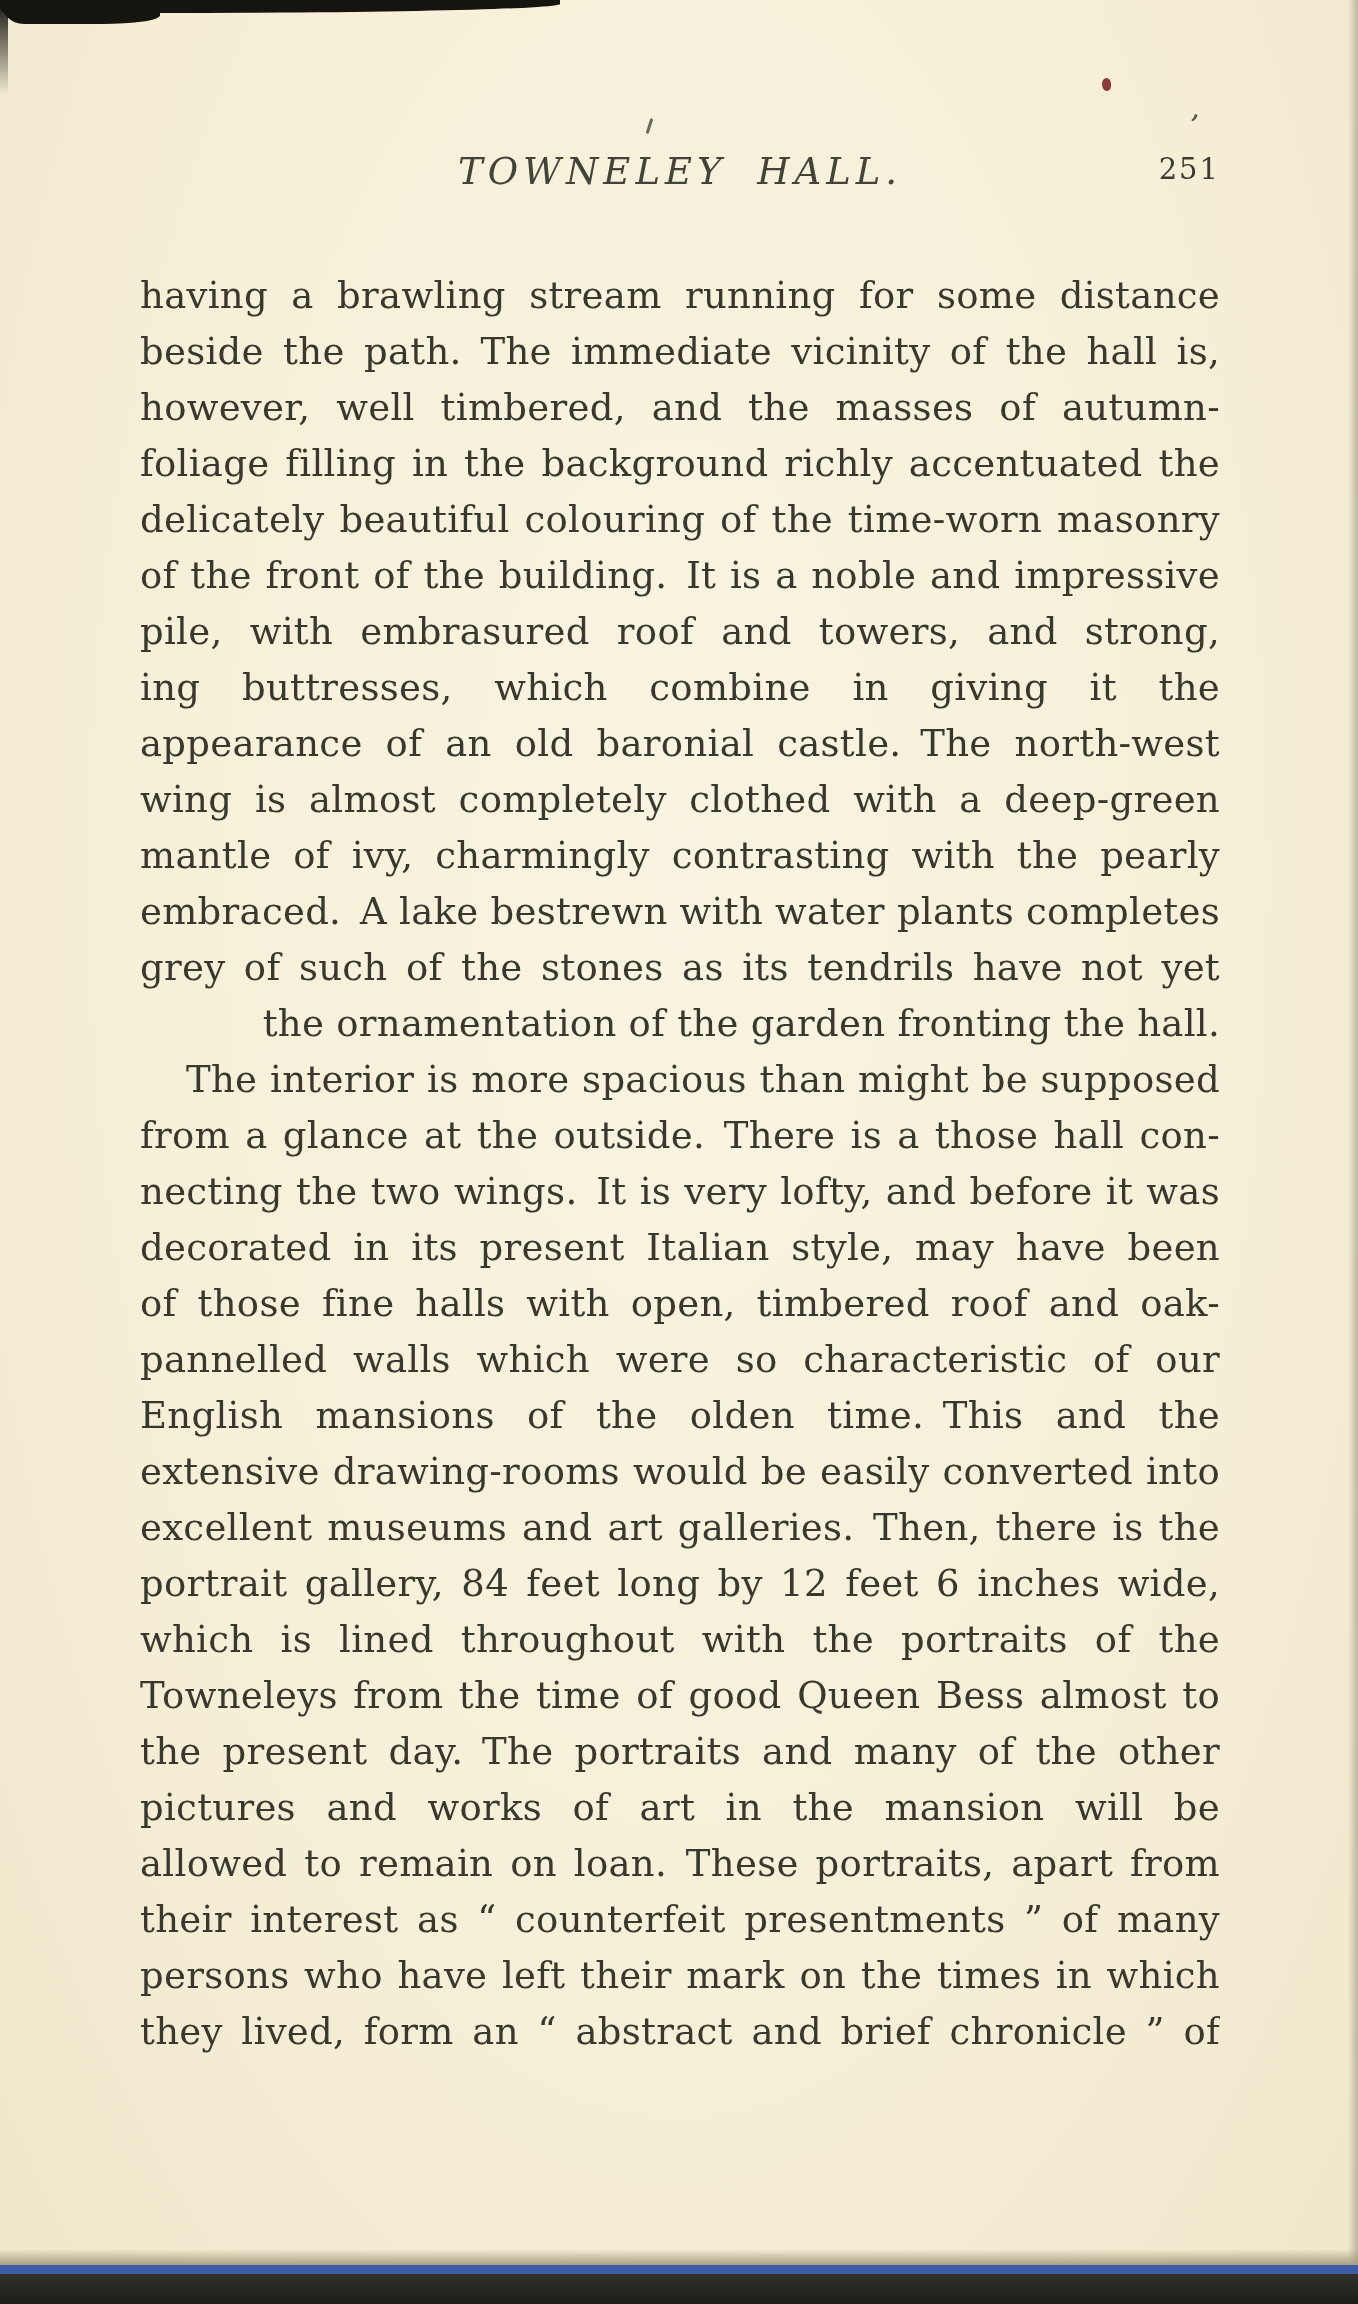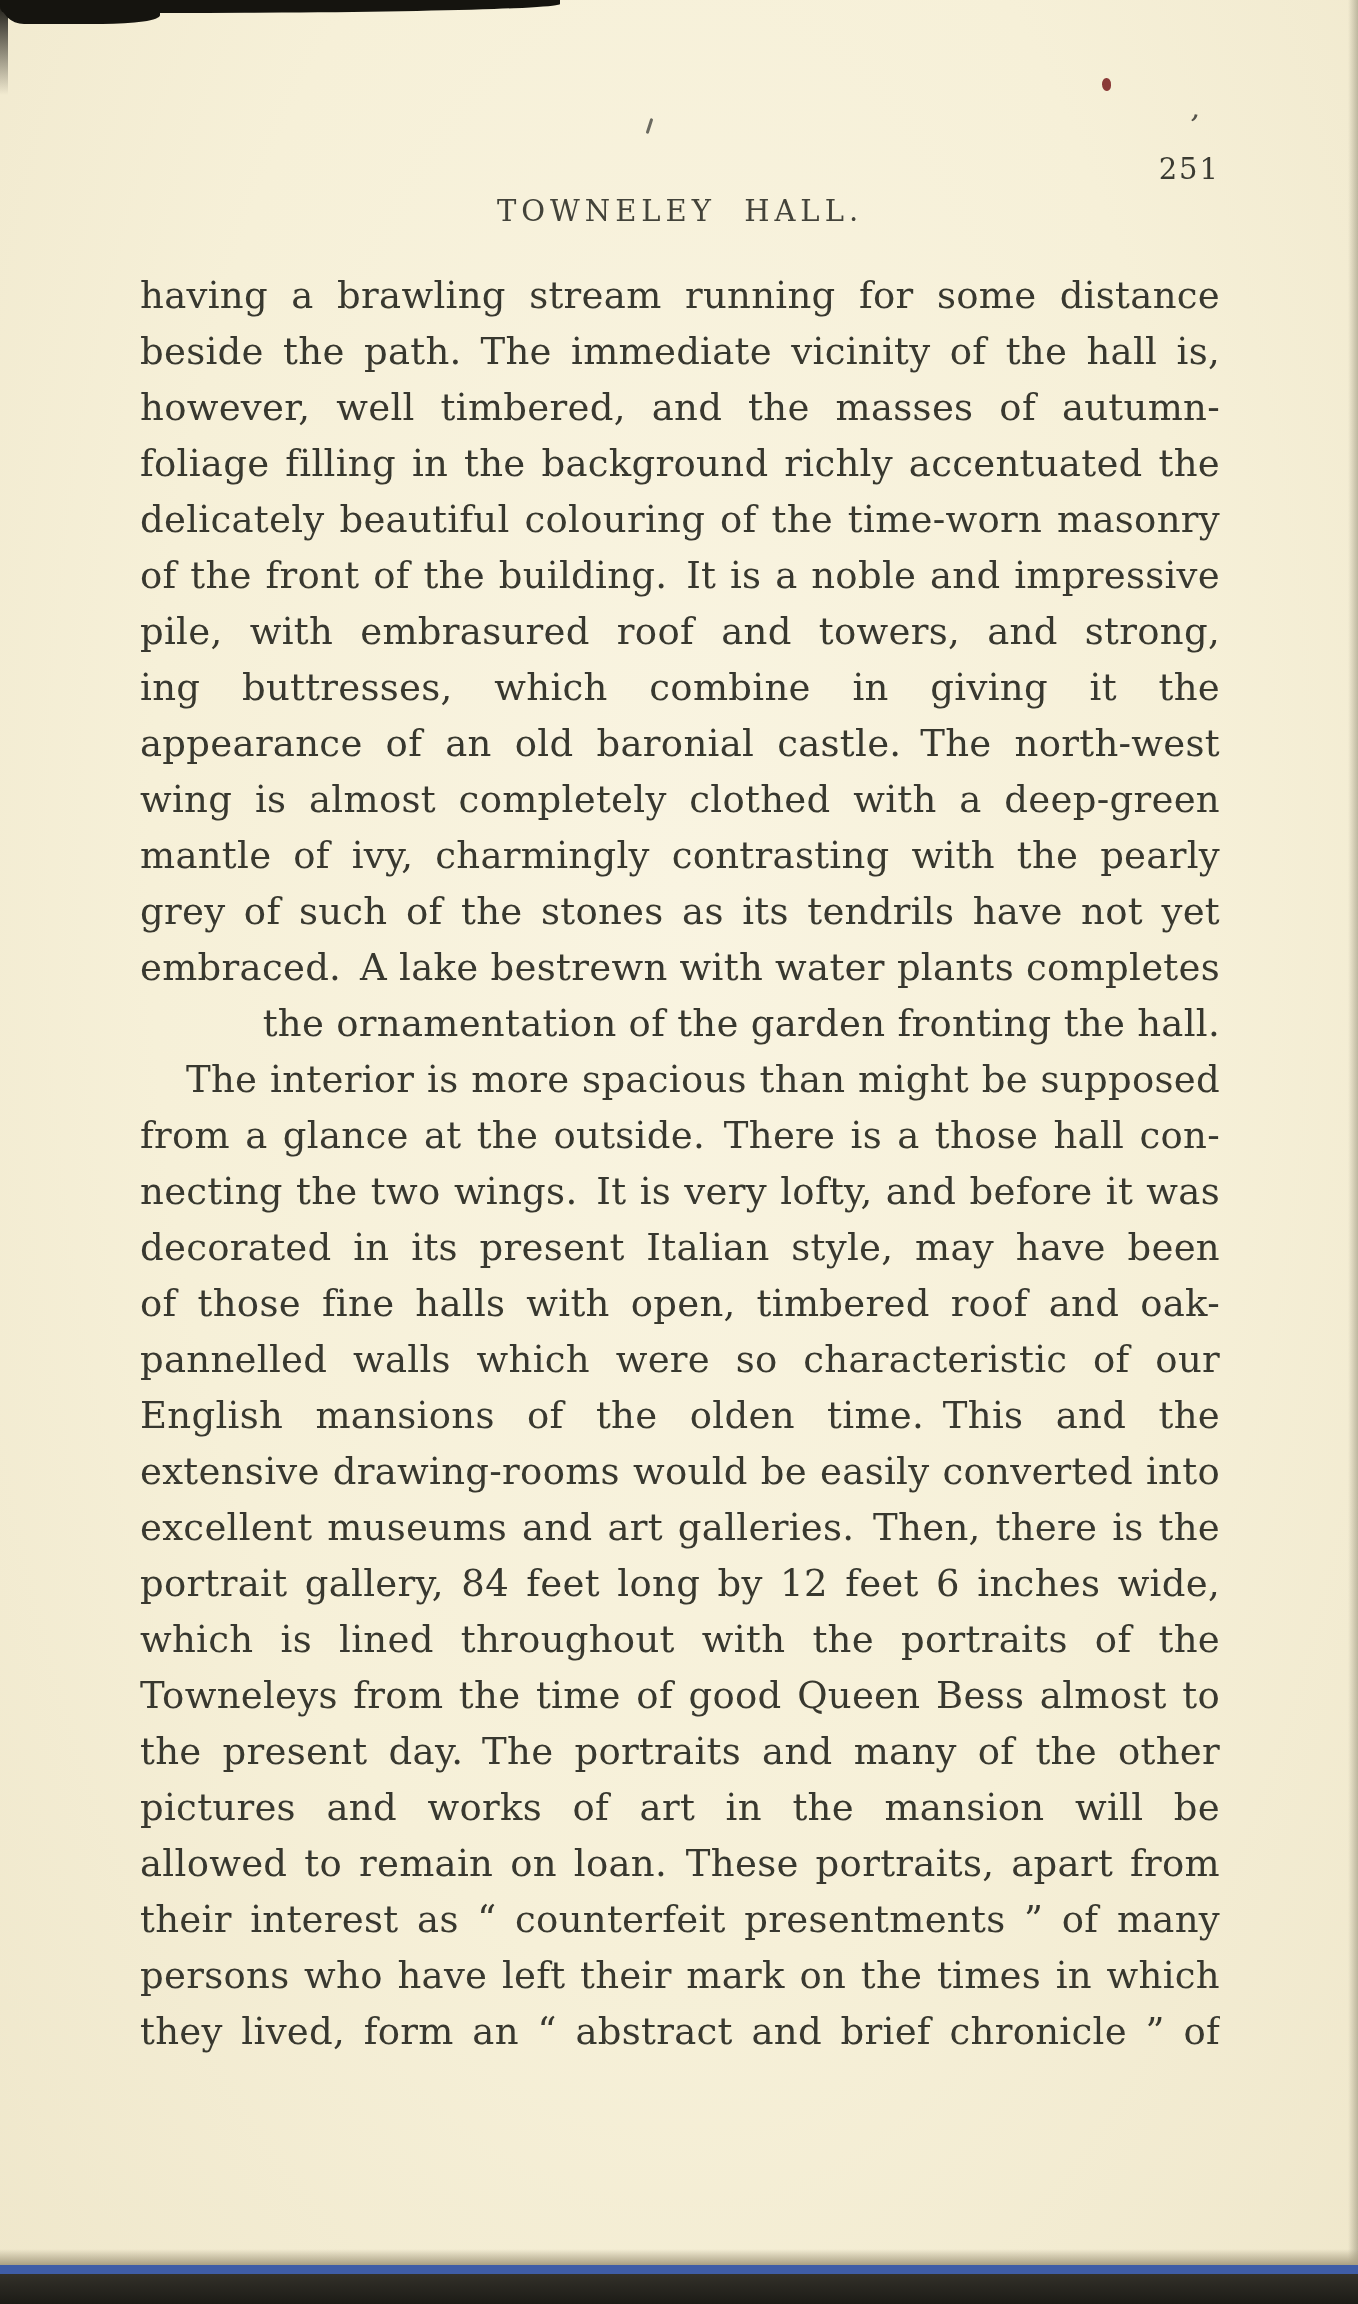--- a/index.html
+++ b/index.html
@@ -74,25 +74,25 @@
   
   .running-header {
     position: absolute;
     top: 150px; left: 140px;
     width: 1080px;
     height: 50px;
   }
   .running-title {
     width: 100%;
     text-align: center;
-    font-size: 29px;
+    font-style: italic;
+    font-size: 37px;
     letter-spacing: 5px;
     word-spacing: 14px;
     color: #43433a;
-    margin-top: 44px;
   }
   .page-number {
     position: absolute;
     top: 2px; right: 0;
     font-size: 29px;
     letter-spacing: 2px;
     color: #3b3b32;
   }
 
   
@@ -144,22 +144,22 @@
         <div class="line">beside the path. The immediate vicinity of the hall is,</div>
         <div class="line">however, well timbered, and the masses of autumn-tinted</div>
         <div class="line">foliage filling in the background richly accentuated the</div>
         <div class="line">delicately beautiful colouring of the time-worn masonry</div>
         <div class="line">of the front of the building. It is a noble and impressive</div>
         <div class="line">pile, with embrasured roof and towers, and strong, project-</div>
         <div class="line">ing buttresses, which combine in giving it the formidable</div>
         <div class="line">appearance of an old baronial castle. The north-west</div>
         <div class="line">wing is almost completely clothed with a deep-green</div>
         <div class="line">mantle of ivy, charmingly contrasting with the pearly</div>
+        <div class="line">embraced. A lake bestrewn with water plants completes</div>
         <div class="line">grey of such of the stones as its tendrils have not yet</div>
-        <div class="line">embraced. A lake bestrewn with water plants completes</div>
         <div class="line no-just">the ornamentation of the garden fronting the hall.</div>
       </div>
       <div class="paragraph">
         <div class="line indent">The interior is more spacious than might be supposed</div>
         <div class="line">from a glance at the outside. There is a those hall con-</div>
         <div class="line">necting the two wings. It is very lofty, and before it was</div>
         <div class="line">decorated in its present Italian style, may have been one</div>
         <div class="line">of those fine halls with open, timbered roof and oak-</div>
         <div class="line">pannelled walls which were so characteristic of our</div>
         <div class="line">English mansions of the olden time. This and the several</div>

